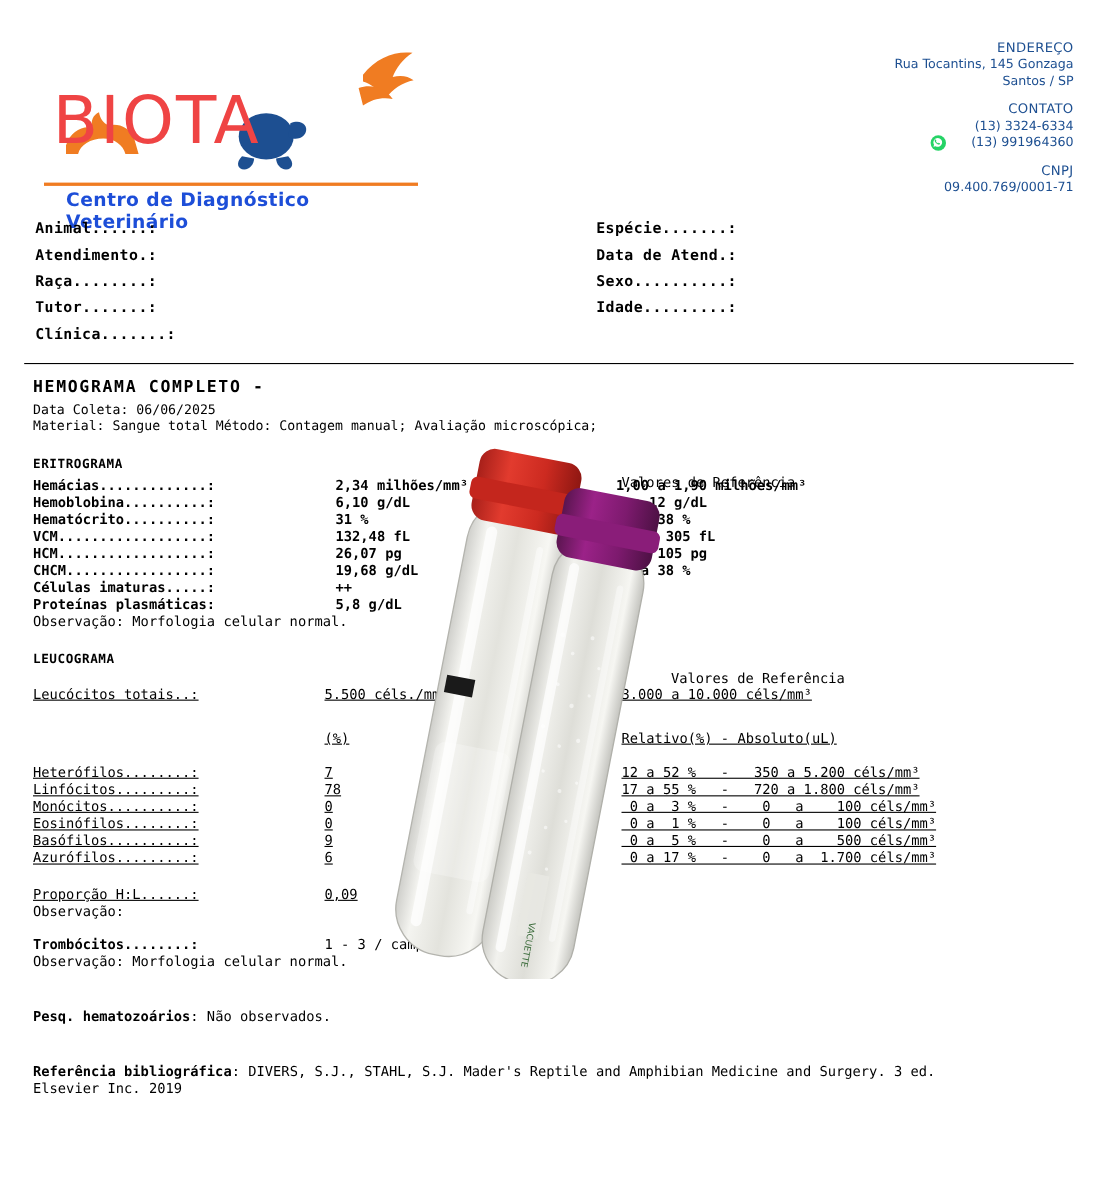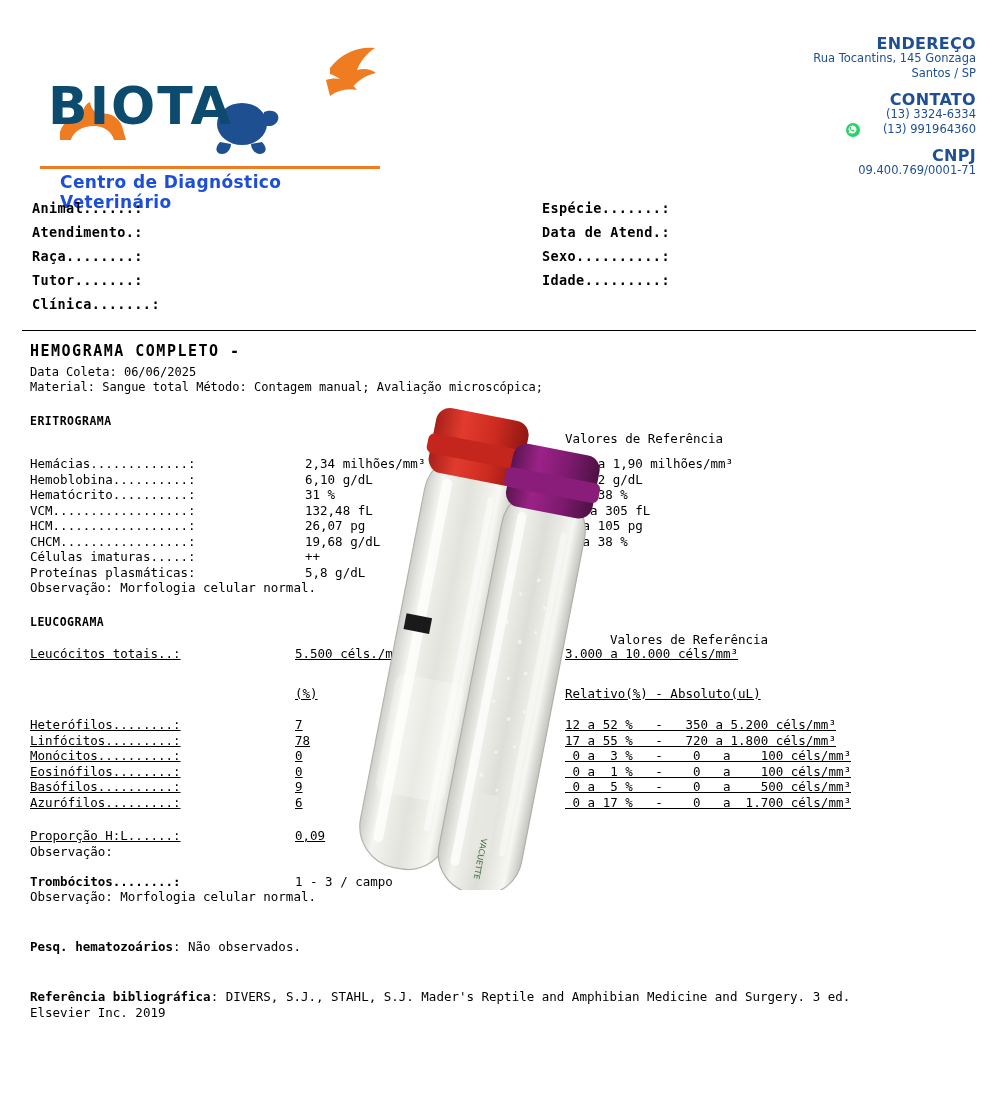--- a/index.html
+++ b/index.html
@@ -23,24 +23,24 @@
   }
   .logo-wrap {
     position: absolute;
     left: 30px;
     top: 28px;
     width: 360px;
     height: 160px;
   }
   .logo-text {
     font-family: "DejaVu Sans", sans-serif;
-    font-weight: bold;
-    font-size: 52px;
+    font-weight: normal;
+    font-size: 60px;
     letter-spacing: 2px;
-    color: #0c4a6e;
+    color: #ef4444;
     position: absolute;
     left: 18px;
     top: 52px;
     line-height: 1;
   }
   .logo-underline {
     position: absolute;
     left: 10px;
     top: 138px;
     width: 340px;
@@ -69,22 +69,22 @@
     position: absolute;
     right: 24px;
     top: 36px;
     text-align: right;
     font-family: "DejaVu Sans", sans-serif;
     font-size: 11.5px;
     color: #1d4f91;
     line-height: 15px;
   }
   .contact-block .lbl {
-    font-weight: bold;
-    font-size: 16px;
+    font-weight: normal;
+    font-size: 12px;
     letter-spacing: 0.3px;
   }
   .contact-block .grp { margin-bottom: 11px; }
   .wa-row {
     display: flex;
     justify-content: flex-end;
     align-items: center;
     gap: 23px;
   }
   .wa-icon {
@@ -255,21 +255,21 @@
 
   <div class="title">HEMOGRAMA COMPLETO -</div>
   <div class="meta">Data Coleta: 06/06/2025</div>
   <div class="meta">Material: Sangue total Método: Contagem manual; Avaliação microscópica;</div>
 
   <div style="position:relative;">
     <div class="sect-head">ERITROGRAMA</div>
     <div class="ref-head" style="left:535px; top:18px;">Valores de Referência</div>
   </div>
 
-  <table class="grid" style="margin-top:27px;">
+  <table class="grid" style="margin-top:4px;font-weight:bold;">
     <tbody>
         <tr>
       <td class="c-name">Hemácias.............:</td>
       <td class="c-val">2,34 milhões/mm³</td>
       <td class="c-ref">1,00 a 1,90 milhões/mm³</td>
     </tr>
     <tr>
       <td class="c-name">Hemoblobina..........:</td>
       <td class="c-val">6,10 g/dL</td>
       <td class="c-ref">6 a 12 g/dL</td>

